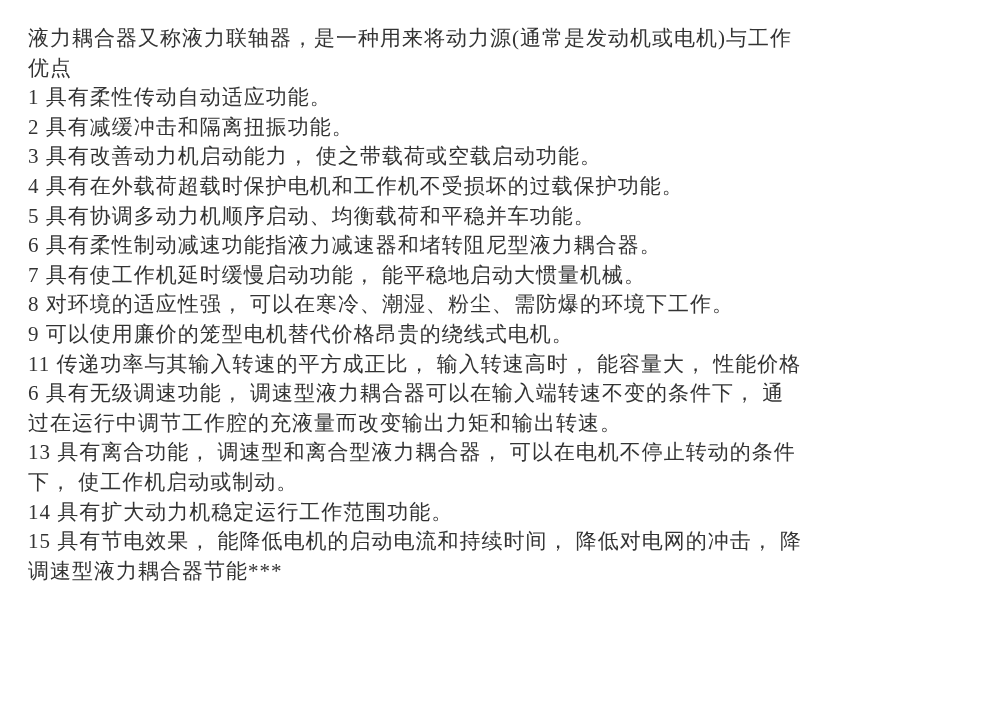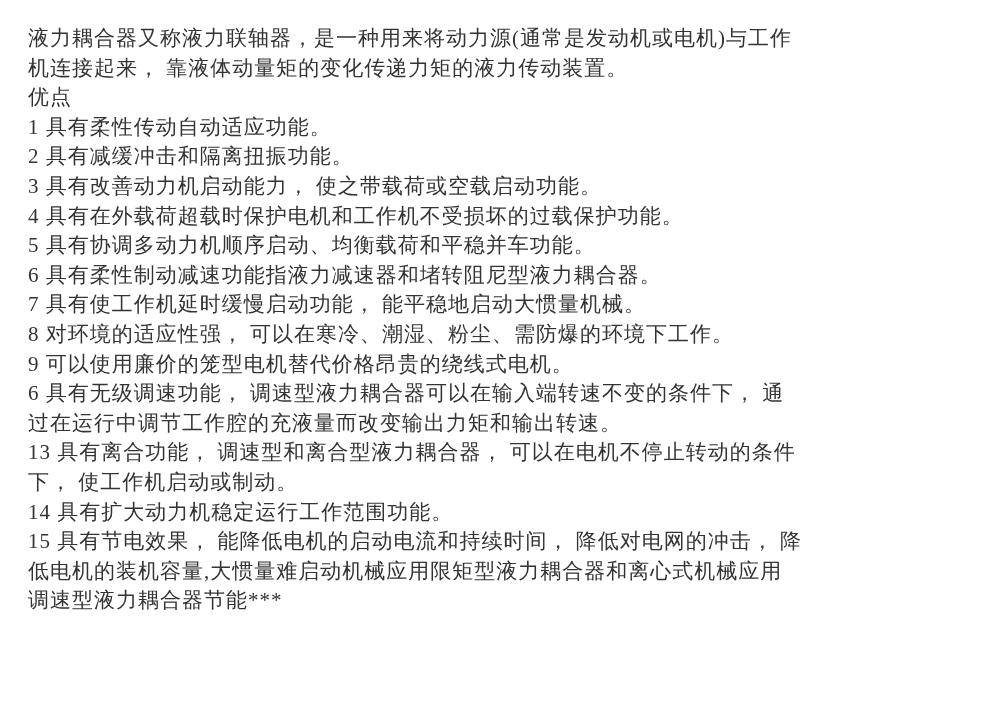--- a/index.html
+++ b/index.html
@@ -30,33 +30,32 @@
     white-space: pre;
     overflow: visible;
   }
 </style>
 </head>
 <body>
 
 <div class="page">
   <div class="textblock">
     <div class="line">液力耦合器又称液力联轴器，是一种用来将动力源(通常是发动机或电机)与工作</div>
-    <div class="line">机连接起来， 靠液体动量矩的变化传递力矩的液力传动装置。</div>
     <div class="line">优点</div>
     <div class="line">1 具有柔性传动自动适应功能。</div>
     <div class="line">2 具有减缓冲击和隔离扭振功能。</div>
     <div class="line">3 具有改善动力机启动能力， 使之带载荷或空载启动功能。</div>
     <div class="line">4 具有在外载荷超载时保护电机和工作机不受损坏的过载保护功能。</div>
     <div class="line">5 具有协调多动力机顺序启动、均衡载荷和平稳并车功能。</div>
     <div class="line">6 具有柔性制动减速功能指液力减速器和堵转阻尼型液力耦合器。</div>
     <div class="line">7 具有使工作机延时缓慢启动功能， 能平稳地启动大惯量机械。</div>
     <div class="line">8 对环境的适应性强， 可以在寒冷、潮湿、粉尘、需防爆的环境下工作。</div>
     <div class="line">9 可以使用廉价的笼型电机替代价格昂贵的绕线式电机。</div>
+    <div class="line">11 传递功率与其输入转速的平方成正比， 输入转速高时， 能容量大， 性能价格</div>
     <div class="line">6 具有无级调速功能， 调速型液力耦合器可以在输入端转速不变的条件下， 通</div>
     <div class="line">过在运行中调节工作腔的充液量而改变输出力矩和输出转速。</div>
     <div class="line">13 具有离合功能， 调速型和离合型液力耦合器， 可以在电机不停止转动的条件</div>
     <div class="line">下， 使工作机启动或制动。</div>
     <div class="line">14 具有扩大动力机稳定运行工作范围功能。</div>
     <div class="line">15 具有节电效果， 能降低电机的启动电流和持续时间， 降低对电网的冲击， 降</div>
-    <div class="line">低电机的装机容量,大惯量难启动机械应用限矩型液力耦合器和离心式机械应用</div>
     <div class="line">调速型液力耦合器节能***</div>
   </div>
 </div>
 
 </body></html>

